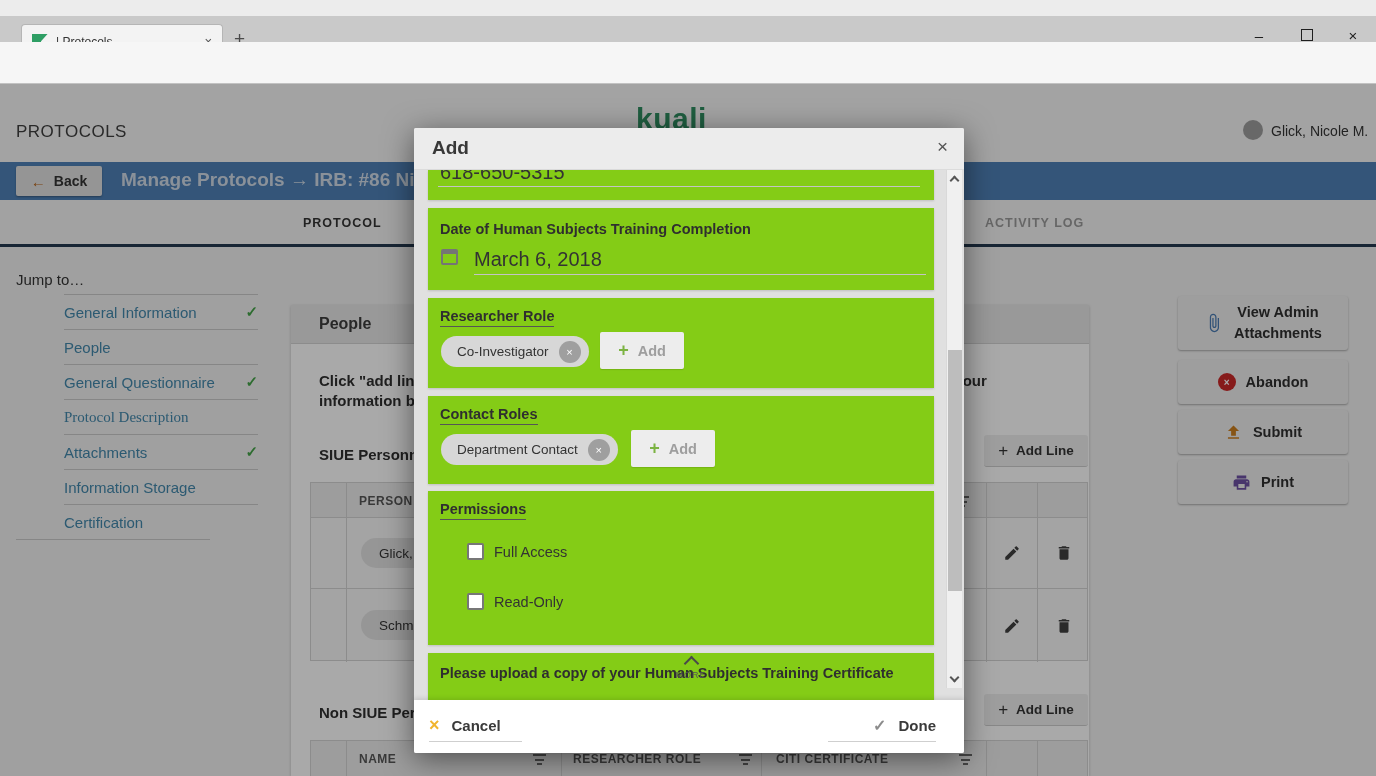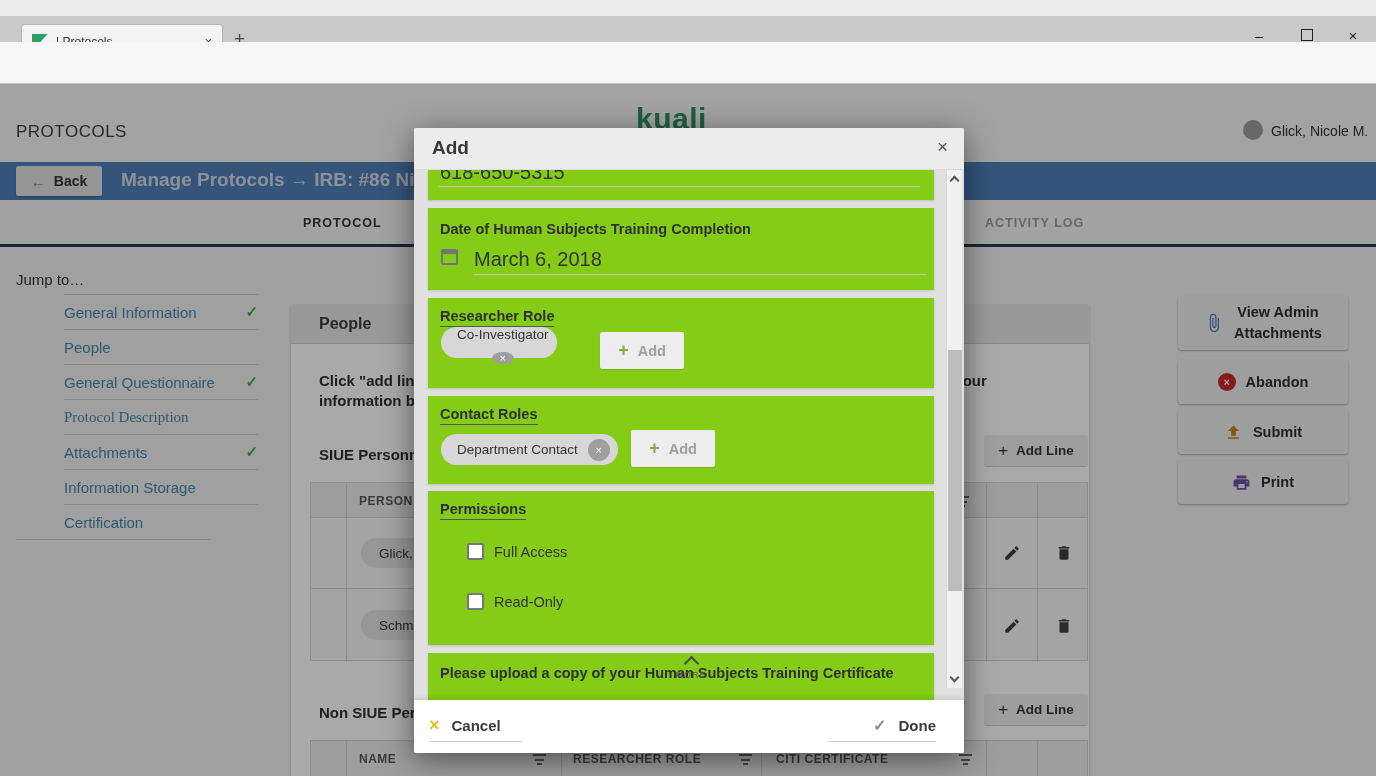--- a/index.html
+++ b/index.html
@@ -350,21 +350,21 @@
 
     <div class="mcard" style="top:80px;height:82px;">
       <div class="mlabel" style="position:absolute;left:12px;top:13px;">Date of Human Subjects Training Completion</div>
       <div class="cal" style="left:13px;top:41px;"></div>
       <div class="mvalue" style="left:46px;top:40px;">March 6, 2018</div>
       <div class="inputline" style="left:46px;right:8px;top:66px;"></div>
     </div>
 
     <div class="mcard" style="top:170px;height:90px;">
       <span class="mlabel underlined" style="position:absolute;left:12px;top:10px;">Researcher Role</span>
-      <div class="mchip" style="left:13px;top:29px;flex-direction:column;">
+      <div class="mchip" style="left:13px;top:38px;">
         <span class="txt">Co-Investigator</span>
         <span class="chip-x">×</span>
       </div>
       <div class="maddbtn" style="left:172px;top:34px;">
         <span class="plus">+</span>
         <span class="lbl">Add</span>
       </div>
     </div>
 
     <div class="mcard" style="top:268px;height:88px;">

